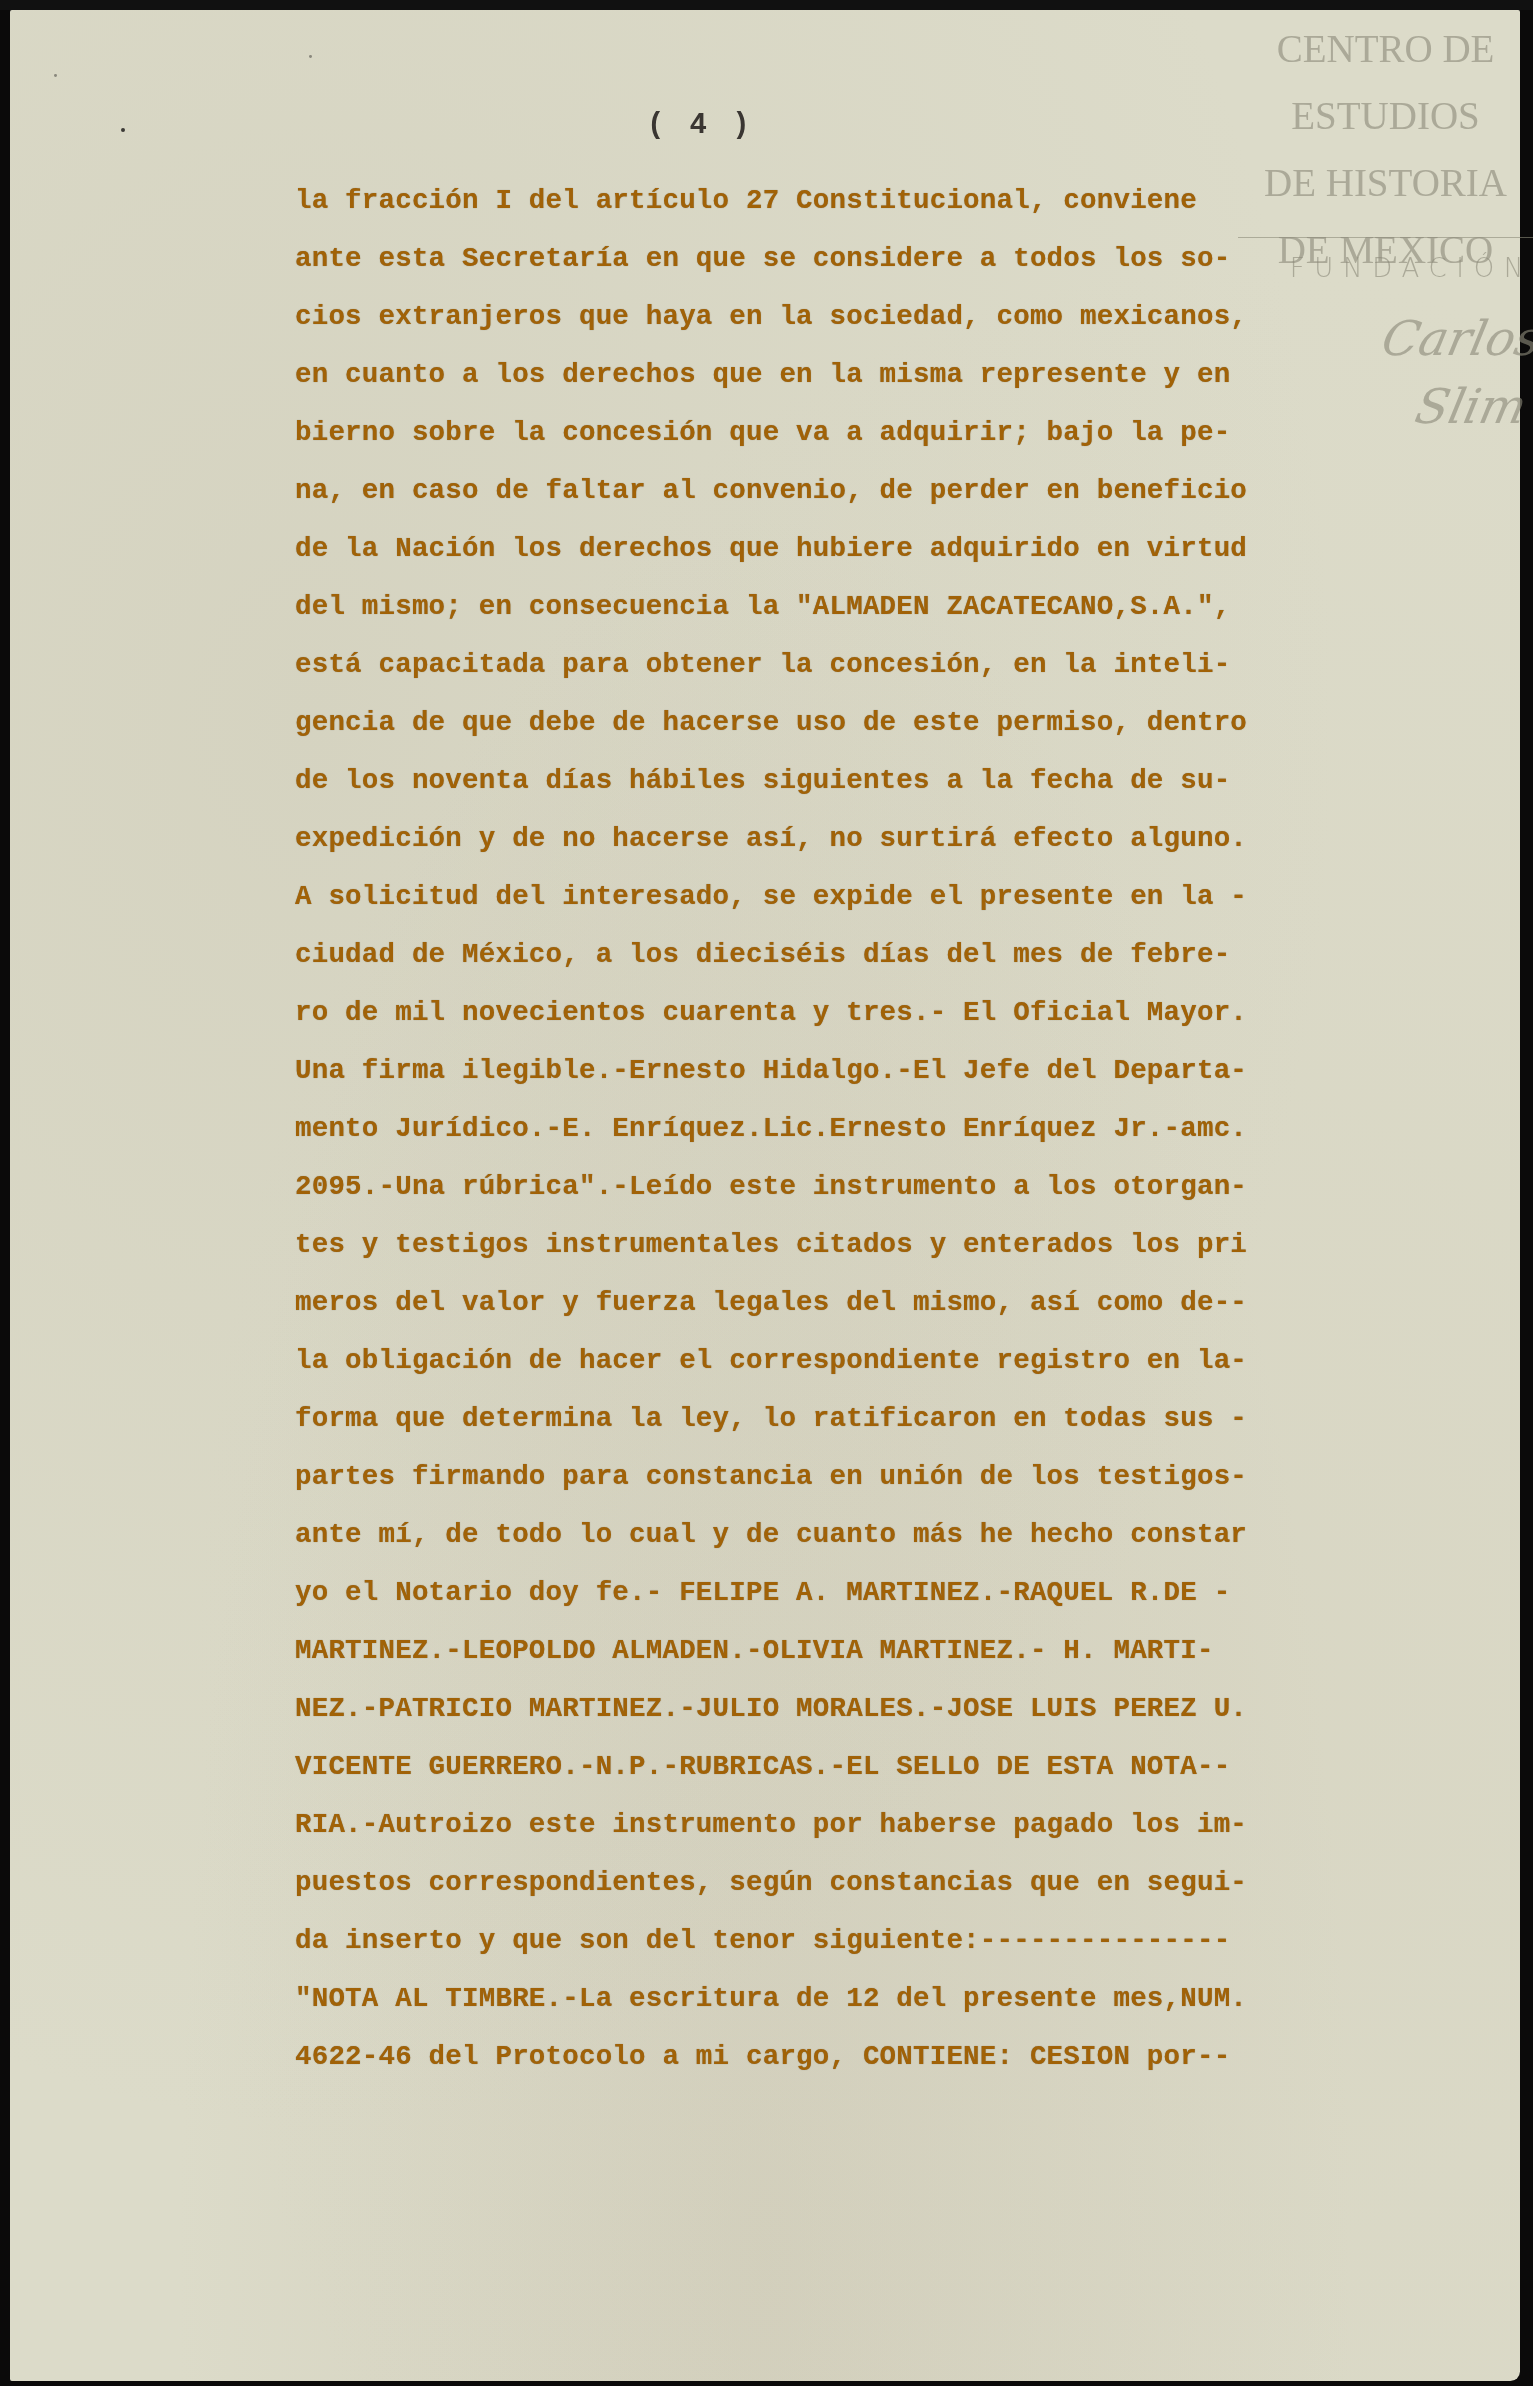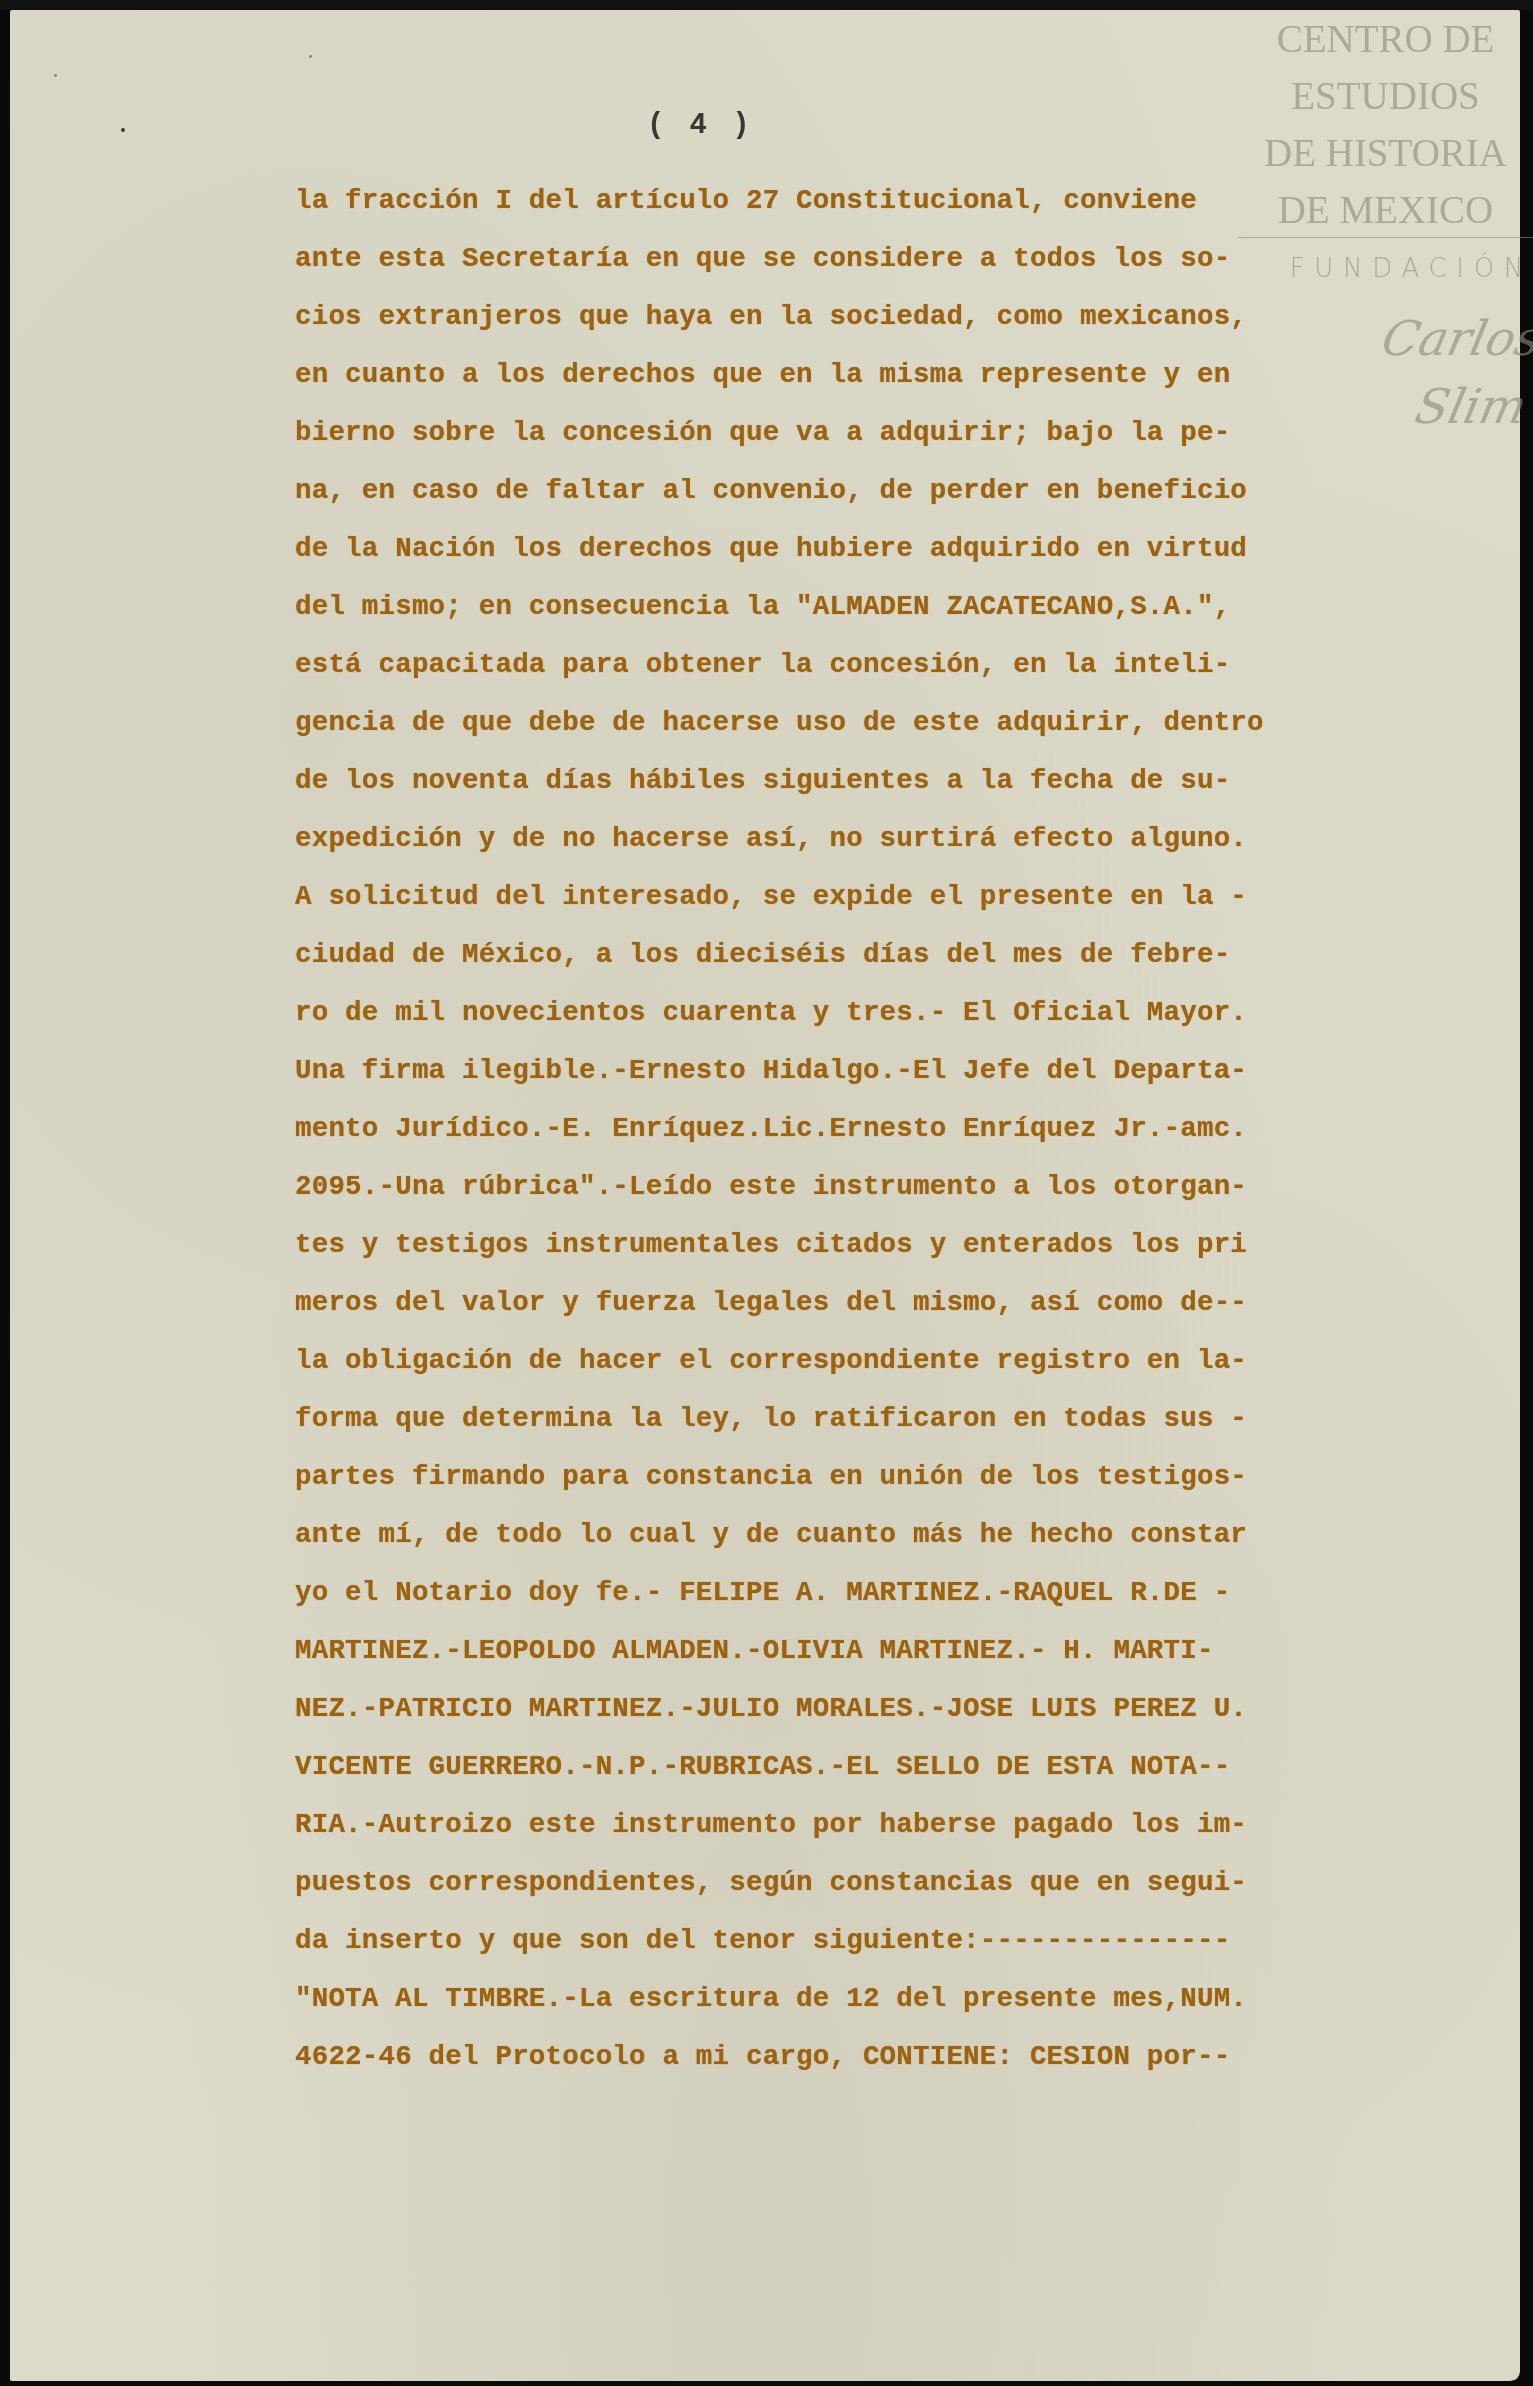--- a/index.html
+++ b/index.html
@@ -40,20 +40,21 @@
       height: 377px;
       color: rgba(140,138,122,0.62);
       font-family: "Liberation Serif", "DejaVu Serif", serif;
       text-align: center;
     }
     .wm-line {
       font-size: 39px;
       line-height: 57px;
       letter-spacing: 0px;
       white-space: nowrap;
+      margin-top: 10px;
     }
     .wm-rule {
       position: absolute;
       left: 0;
       top: 227px;
       width: 295px;
       height: 1px;
       background: rgba(140,138,122,0.6);
     }
     .wm-fundacion {
@@ -140,21 +141,21 @@
 <div class="body-text" id="body-text">
     <div class="text-line">la fracción I del artículo 27 Constitucional, conviene</div>
     <div class="text-line">ante esta Secretaría en que se considere a todos los so-</div>
     <div class="text-line">cios extranjeros que haya en la sociedad, como mexicanos,</div>
     <div class="text-line">en cuanto a los derechos que en la misma represente y en</div>
     <div class="text-line">bierno sobre la concesión que va a adquirir; bajo la pe-</div>
     <div class="text-line">na, en caso de faltar al convenio, de perder en beneficio</div>
     <div class="text-line">de la Nación los derechos que hubiere adquirido en virtud</div>
     <div class="text-line">del mismo; en consecuencia la "ALMADEN ZACATECANO,S.A.",</div>
     <div class="text-line">está capacitada para obtener la concesión, en la inteli-</div>
-    <div class="text-line">gencia de que debe de hacerse uso de este adquirir, dentro</div>
+    <div class="text-line">gencia de que debe de hacerse uso de este permiso, dentro</div>
     <div class="text-line">de los noventa días hábiles siguientes a la fecha de su-</div>
     <div class="text-line">expedición y de no hacerse así, no surtirá efecto alguno.</div>
     <div class="text-line">A solicitud del interesado, se expide el presente en la -</div>
     <div class="text-line">ciudad de México, a los dieciséis días del mes de febre-</div>
     <div class="text-line">ro de mil novecientos cuarenta y tres.- El Oficial Mayor.</div>
     <div class="text-line">Una firma ilegible.-Ernesto Hidalgo.-El Jefe del Departa-</div>
     <div class="text-line">mento Jurídico.-E. Enríquez.Lic.Ernesto Enríquez Jr.-amc.</div>
     <div class="text-line">2095.-Una rúbrica".-Leído este instrumento a los otorgan-</div>
     <div class="text-line">tes y testigos instrumentales citados y enterados los pri</div>
     <div class="text-line">meros del valor y fuerza legales del mismo, así como de--</div>

